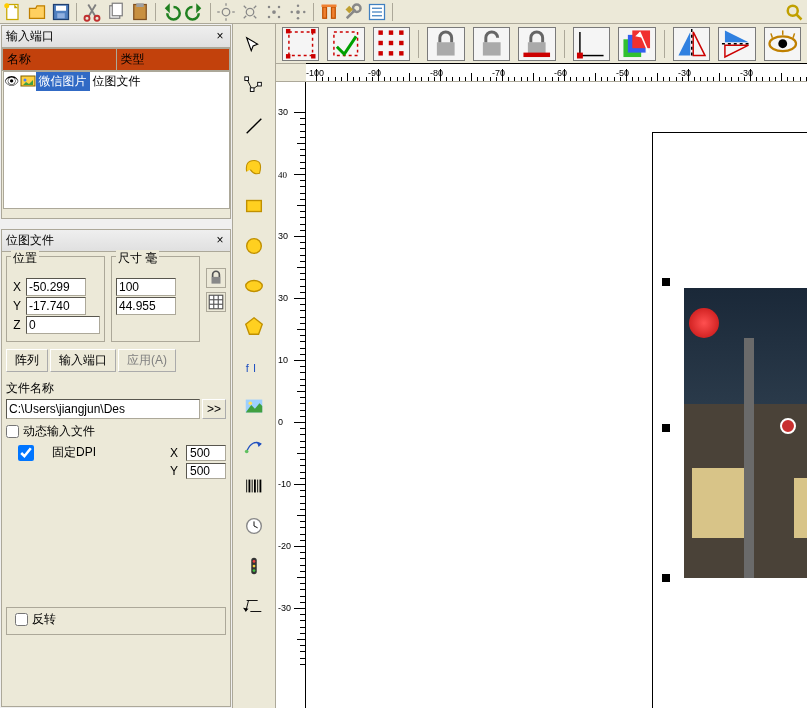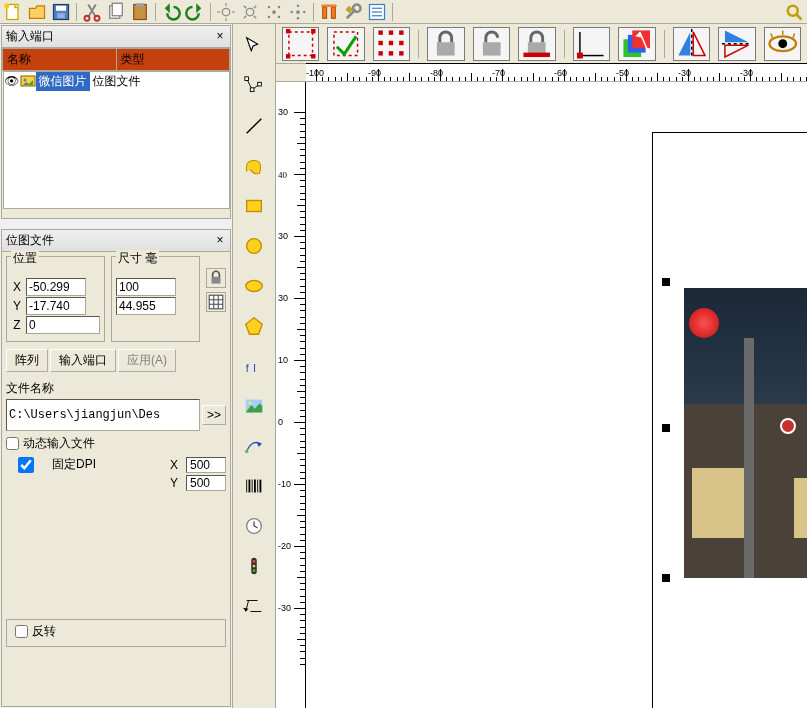--- a/index.html
+++ b/index.html
@@ -39,21 +39,21 @@
 .coord-row input { width: 60px; height: 18px; border: 1px inset #aca899; padding: 0 2px; font-family: inherit; }
 .coord-row input.wide { width: 74px; }
 .icon-btn { width: 20px; height: 20px; border:1px solid #aca899; background:#ece9d8; display:flex; align-items:center; justify-content:center; }
 
 .btn-row { display: flex; gap: 2px; margin: 3px 0 8px; }
 .btn { border: 1px outset #fff; background:#ece9d8; padding: 2px 8px; }
 .btn.disabled { color: #808080; }
 
 .file-label { margin: 2px 0; }
 .file-row { display:flex; gap:2px; align-items:center; }
-.file-row input { flex:1; height:32px; border:1px inset #aca899; padding:0 2px; font-family: Liberation Mono, monospace; }
+.file-row input { flex:1; height:20px; border:1px inset #aca899; padding:0 2px; font-family: Liberation Sans, sans-serif; }
 .file-row .more { width:24px; height:20px; border:1px outset #fff; background:#ece9d8; }
 
 .chk-row { display:flex; align-items:center; gap:4px; margin:4px 0; }
 .chk-row input[type="checkbox"] { width:13px; height:13px; }
 .dpi-row { display:flex; align-items:center; gap:6px; margin:2px 0; }
 .dpi-row .spacer { flex:1; }
 .dpi-row label { width:10px; }
 .dpi-row input { width:40px; height:16px; border:1px inset #aca899; padding:0 3px; }
 
 

